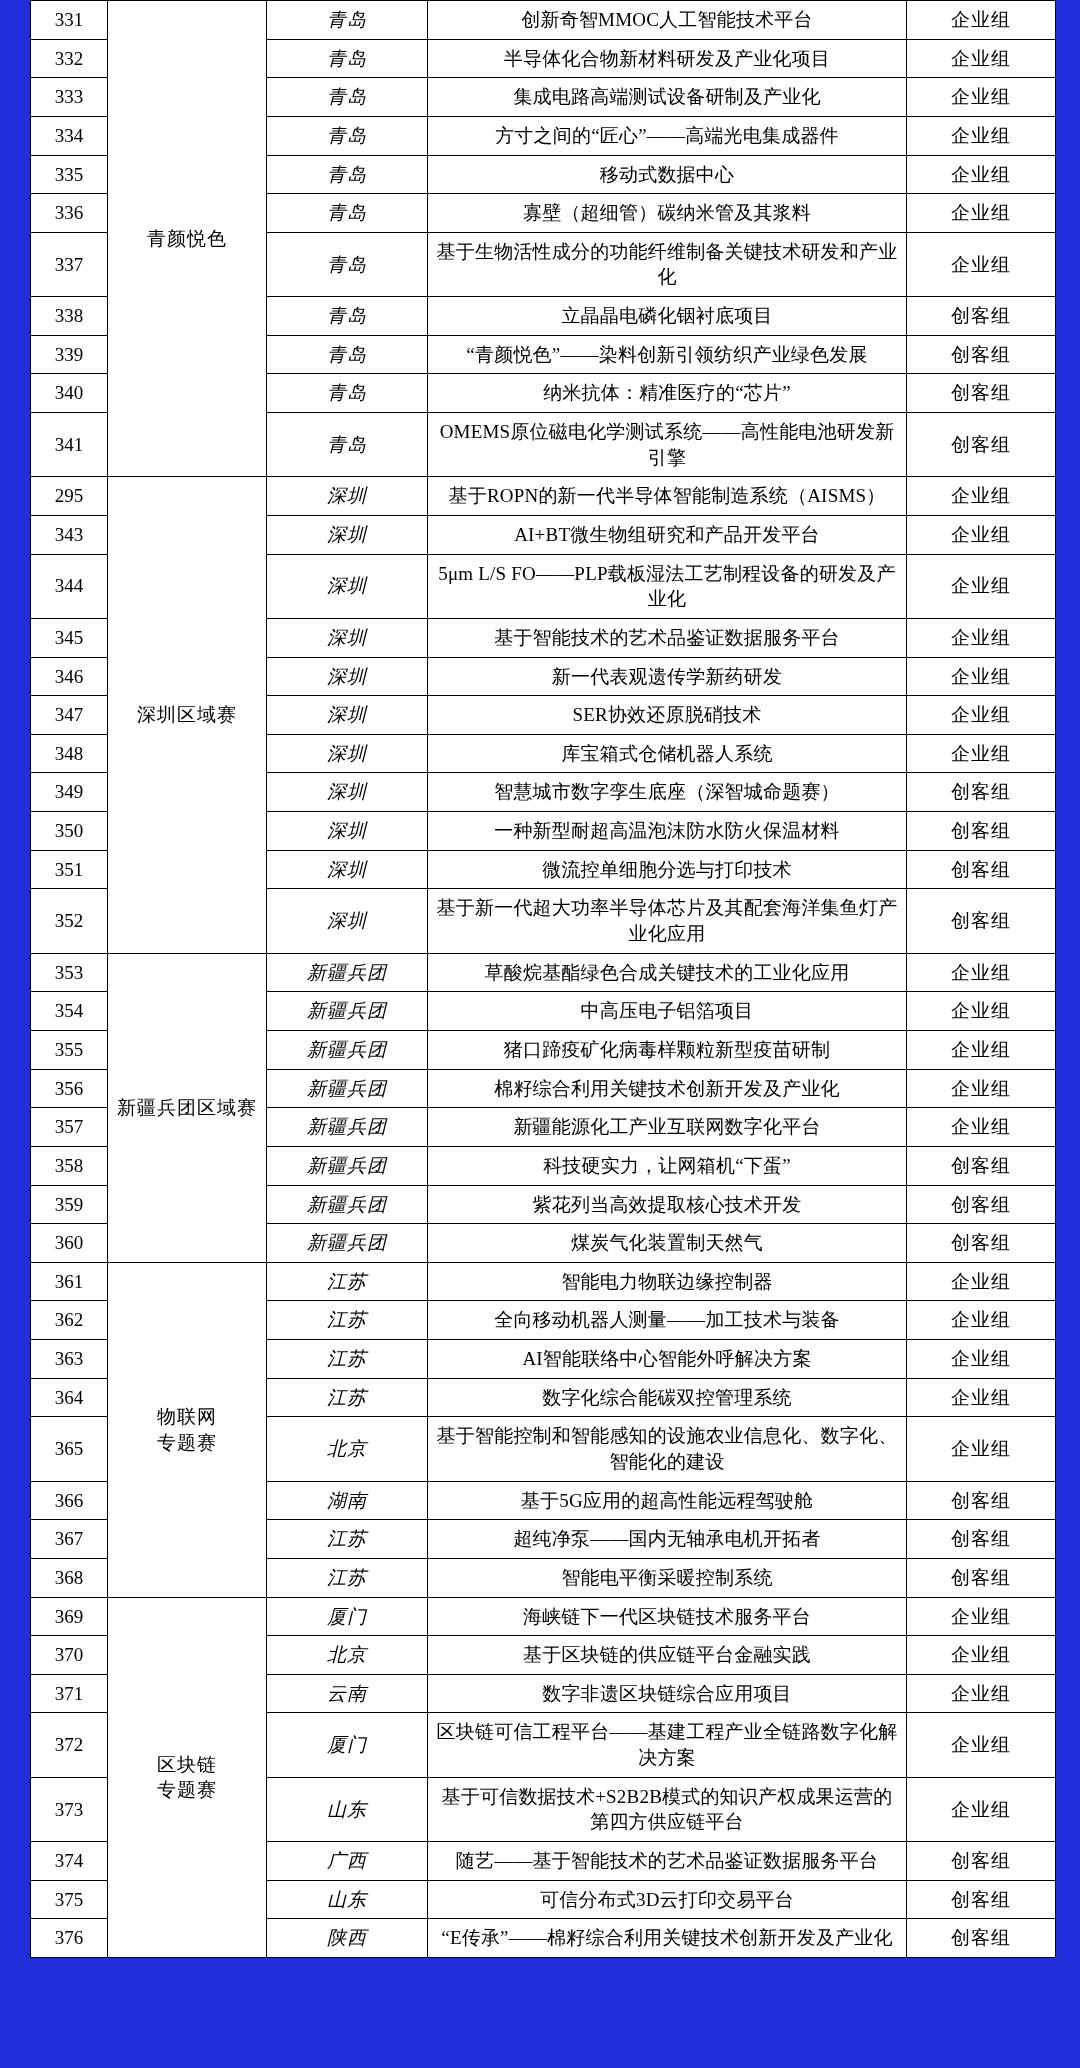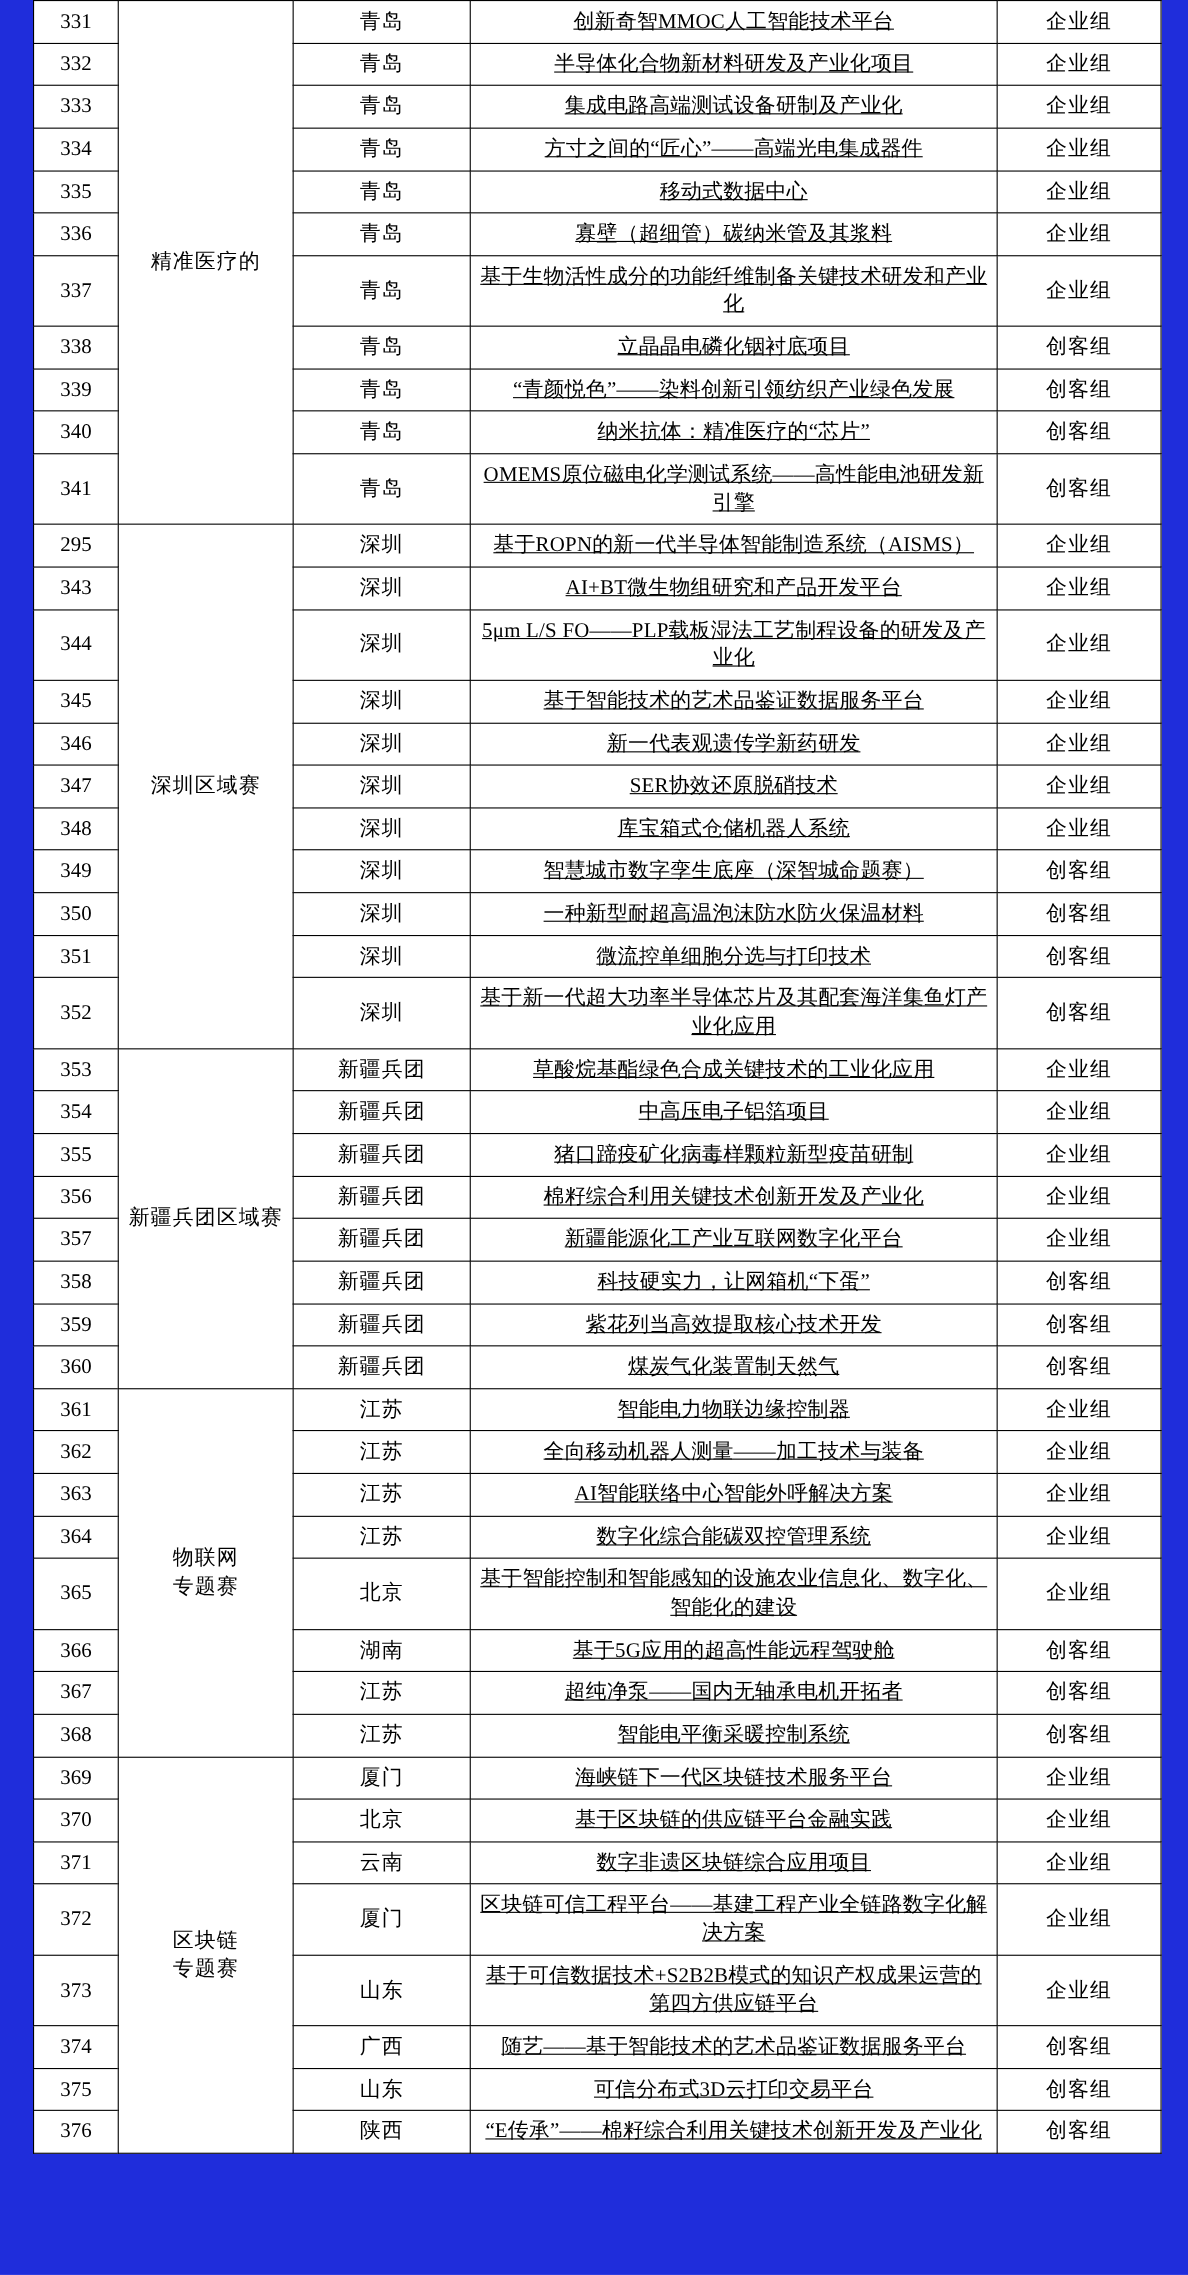--- a/index.html
+++ b/index.html
@@ -47,47 +47,47 @@
   td.c-group {
     width: 150px;
     font-size: 20px;
     letter-spacing: 1px;
     line-height: 1.4;
   }
   td.c-region {
     width: 152px;
     font-size: 19px;
     letter-spacing: 1px;
+    font-style: italic;
   }
   td.c-title {
     width: 470px;
     font-size: 19px;
     padding: 6px 10px;
     letter-spacing: 0.2px;
-    text-decoration: underline;
   }
   td.c-cat {
     width: 140px;
     font-size: 19px;
     letter-spacing: 1px;
   }
   .two-line {
     line-height: 1.5;
   }
 </style>
 </head>
 <body>
 
 <div class="page">
   <table class="list">
     <tbody>
 
       <tr>
         <td class="c-no">331</td>
-        <td class="c-group" rowspan="11">精准医疗的</td>
+        <td class="c-group" rowspan="11">青颜悦色</td>
         <td class="c-region">青岛</td>
         <td class="c-title">创新奇智MMOC人工智能技术平台</td>
         <td class="c-cat">企业组</td>
       </tr>
       <tr>
         <td class="c-no">332</td>
         <td class="c-region">青岛</td>
         <td class="c-title">半导体化合物新材料研发及产业化项目</td>
         <td class="c-cat">企业组</td>
       </tr>

